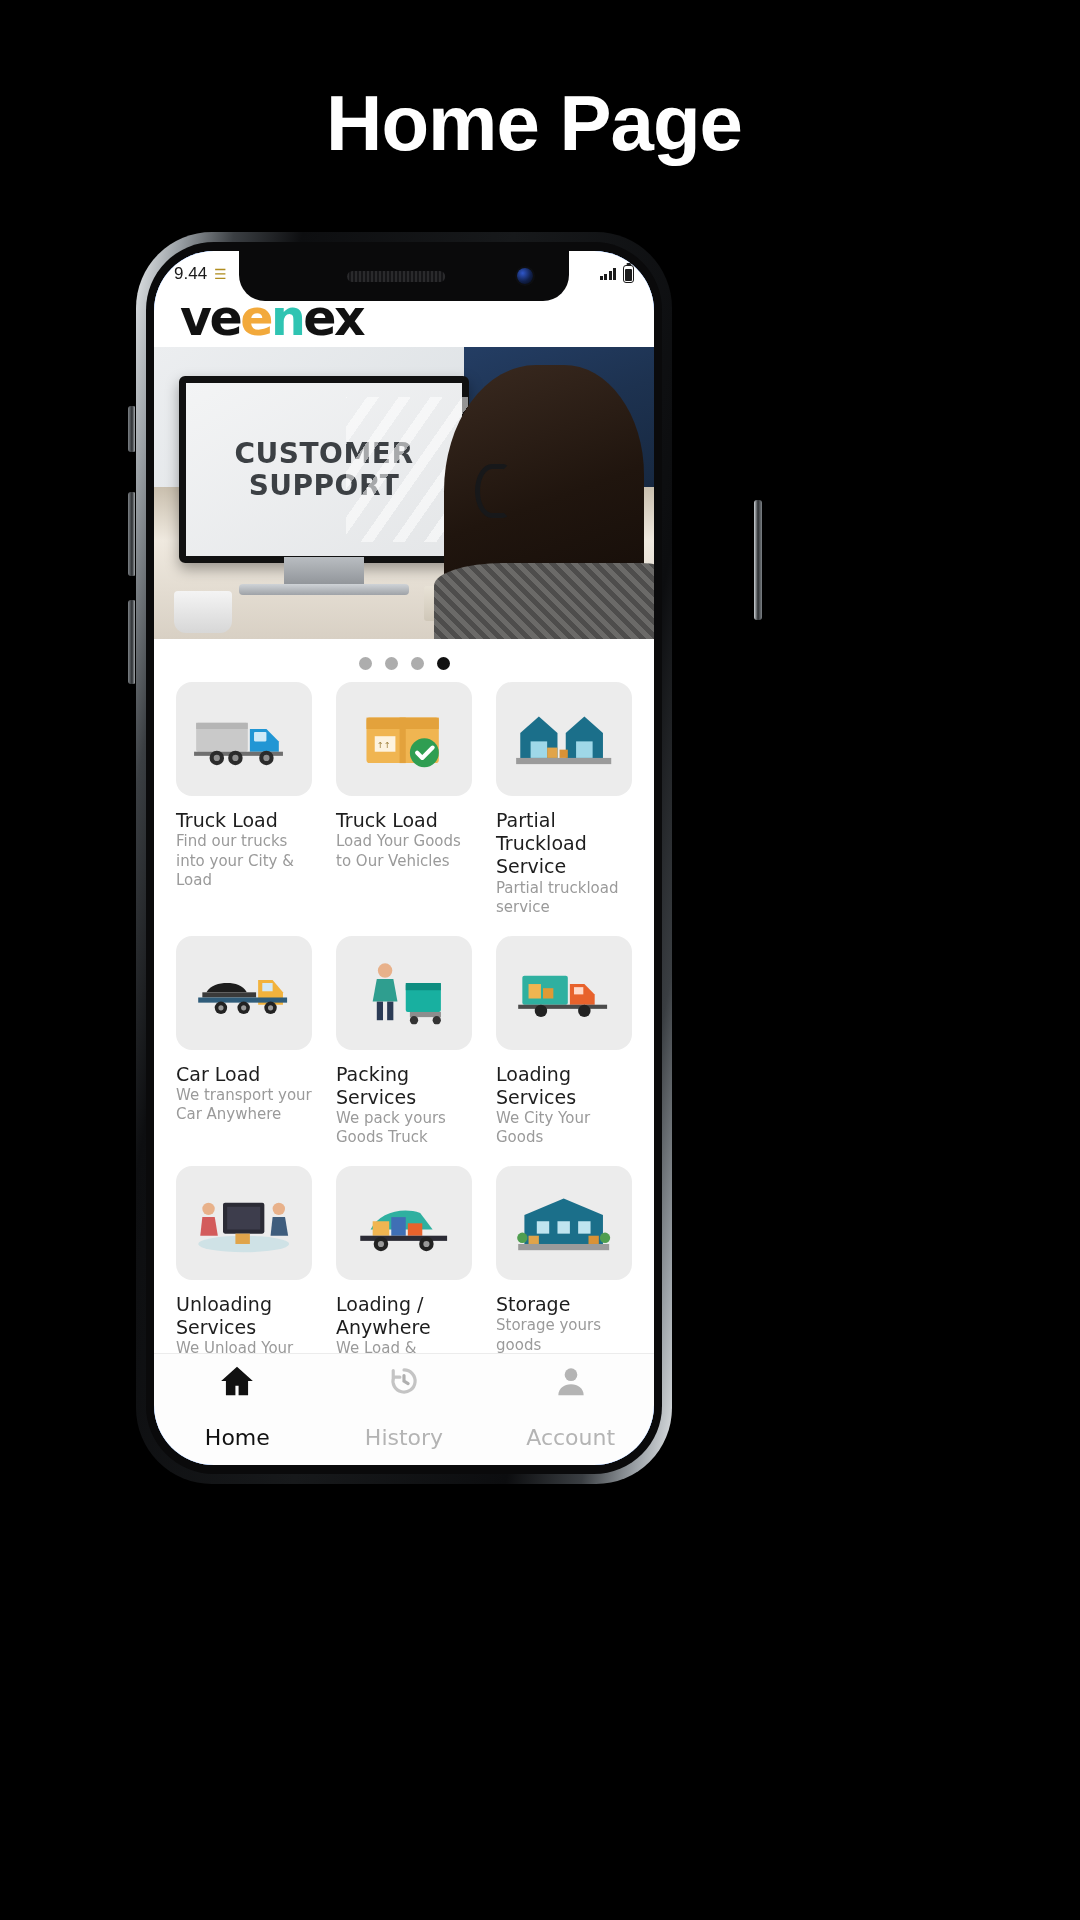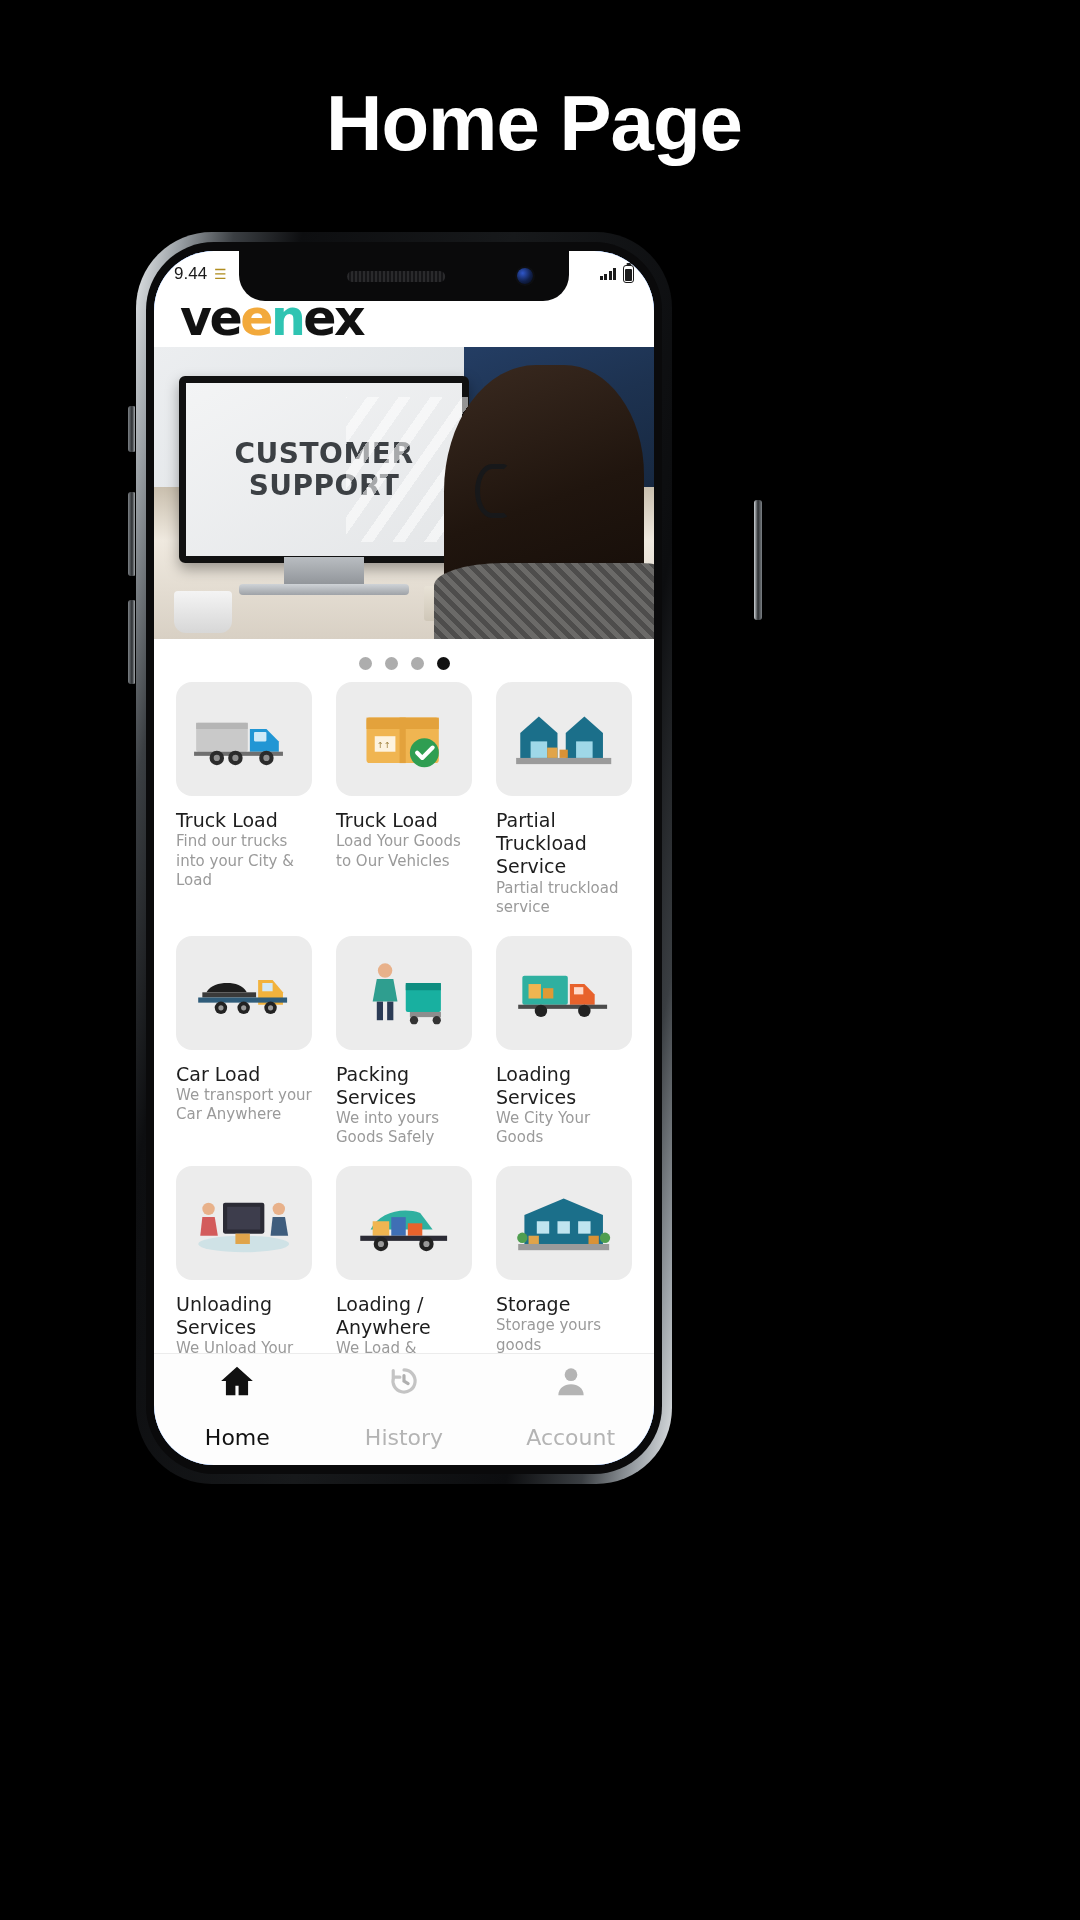--- a/index.html
+++ b/index.html
@@ -346,21 +346,21 @@
                     <rect x="24" y="44" width="6" height="18" fill="#2b3b55"></rect>
                     <rect x="34" y="44" width="6" height="18" fill="#2b3b55"></rect>
                     <rect x="52" y="26" width="34" height="28" rx="2" fill="#18b0a0"></rect>
                     <rect x="52" y="26" width="34" height="7" fill="#0f8d80"></rect>
                     <rect x="56" y="54" width="30" height="5" fill="#8d8d8d"></rect>
                     <circle cx="60" cy="62" r="4" fill="#333"></circle>
                       <circle cx="82" cy="62" r="4" fill="#333"></circle>
                   </svg>
                 </div>
                 <div class="cell-title">Packing Services</div>
-                <div class="cell-sub">We into yours Goods Safely</div>
+                <div class="cell-sub">We pack yours Goods Truck</div>
               </div>
 
               <div class="cell">
                 <div class="thumb">
                   <svg viewBox="0 0 100 60">
                     <rect x="10" y="14" width="44" height="28" rx="2" fill="#2fb0a0"></rect>
                     <path d="M56 22h14l10 10v10H56z" fill="#e8622c"></path>
                     <rect x="60" y="25" width="9" height="7" fill="#ffd9c9"></rect>
                     <rect x="16" y="22" width="12" height="14" fill="#f0b551"></rect>
                     <rect x="30" y="26" width="10" height="10" fill="#e09a36"></rect>

